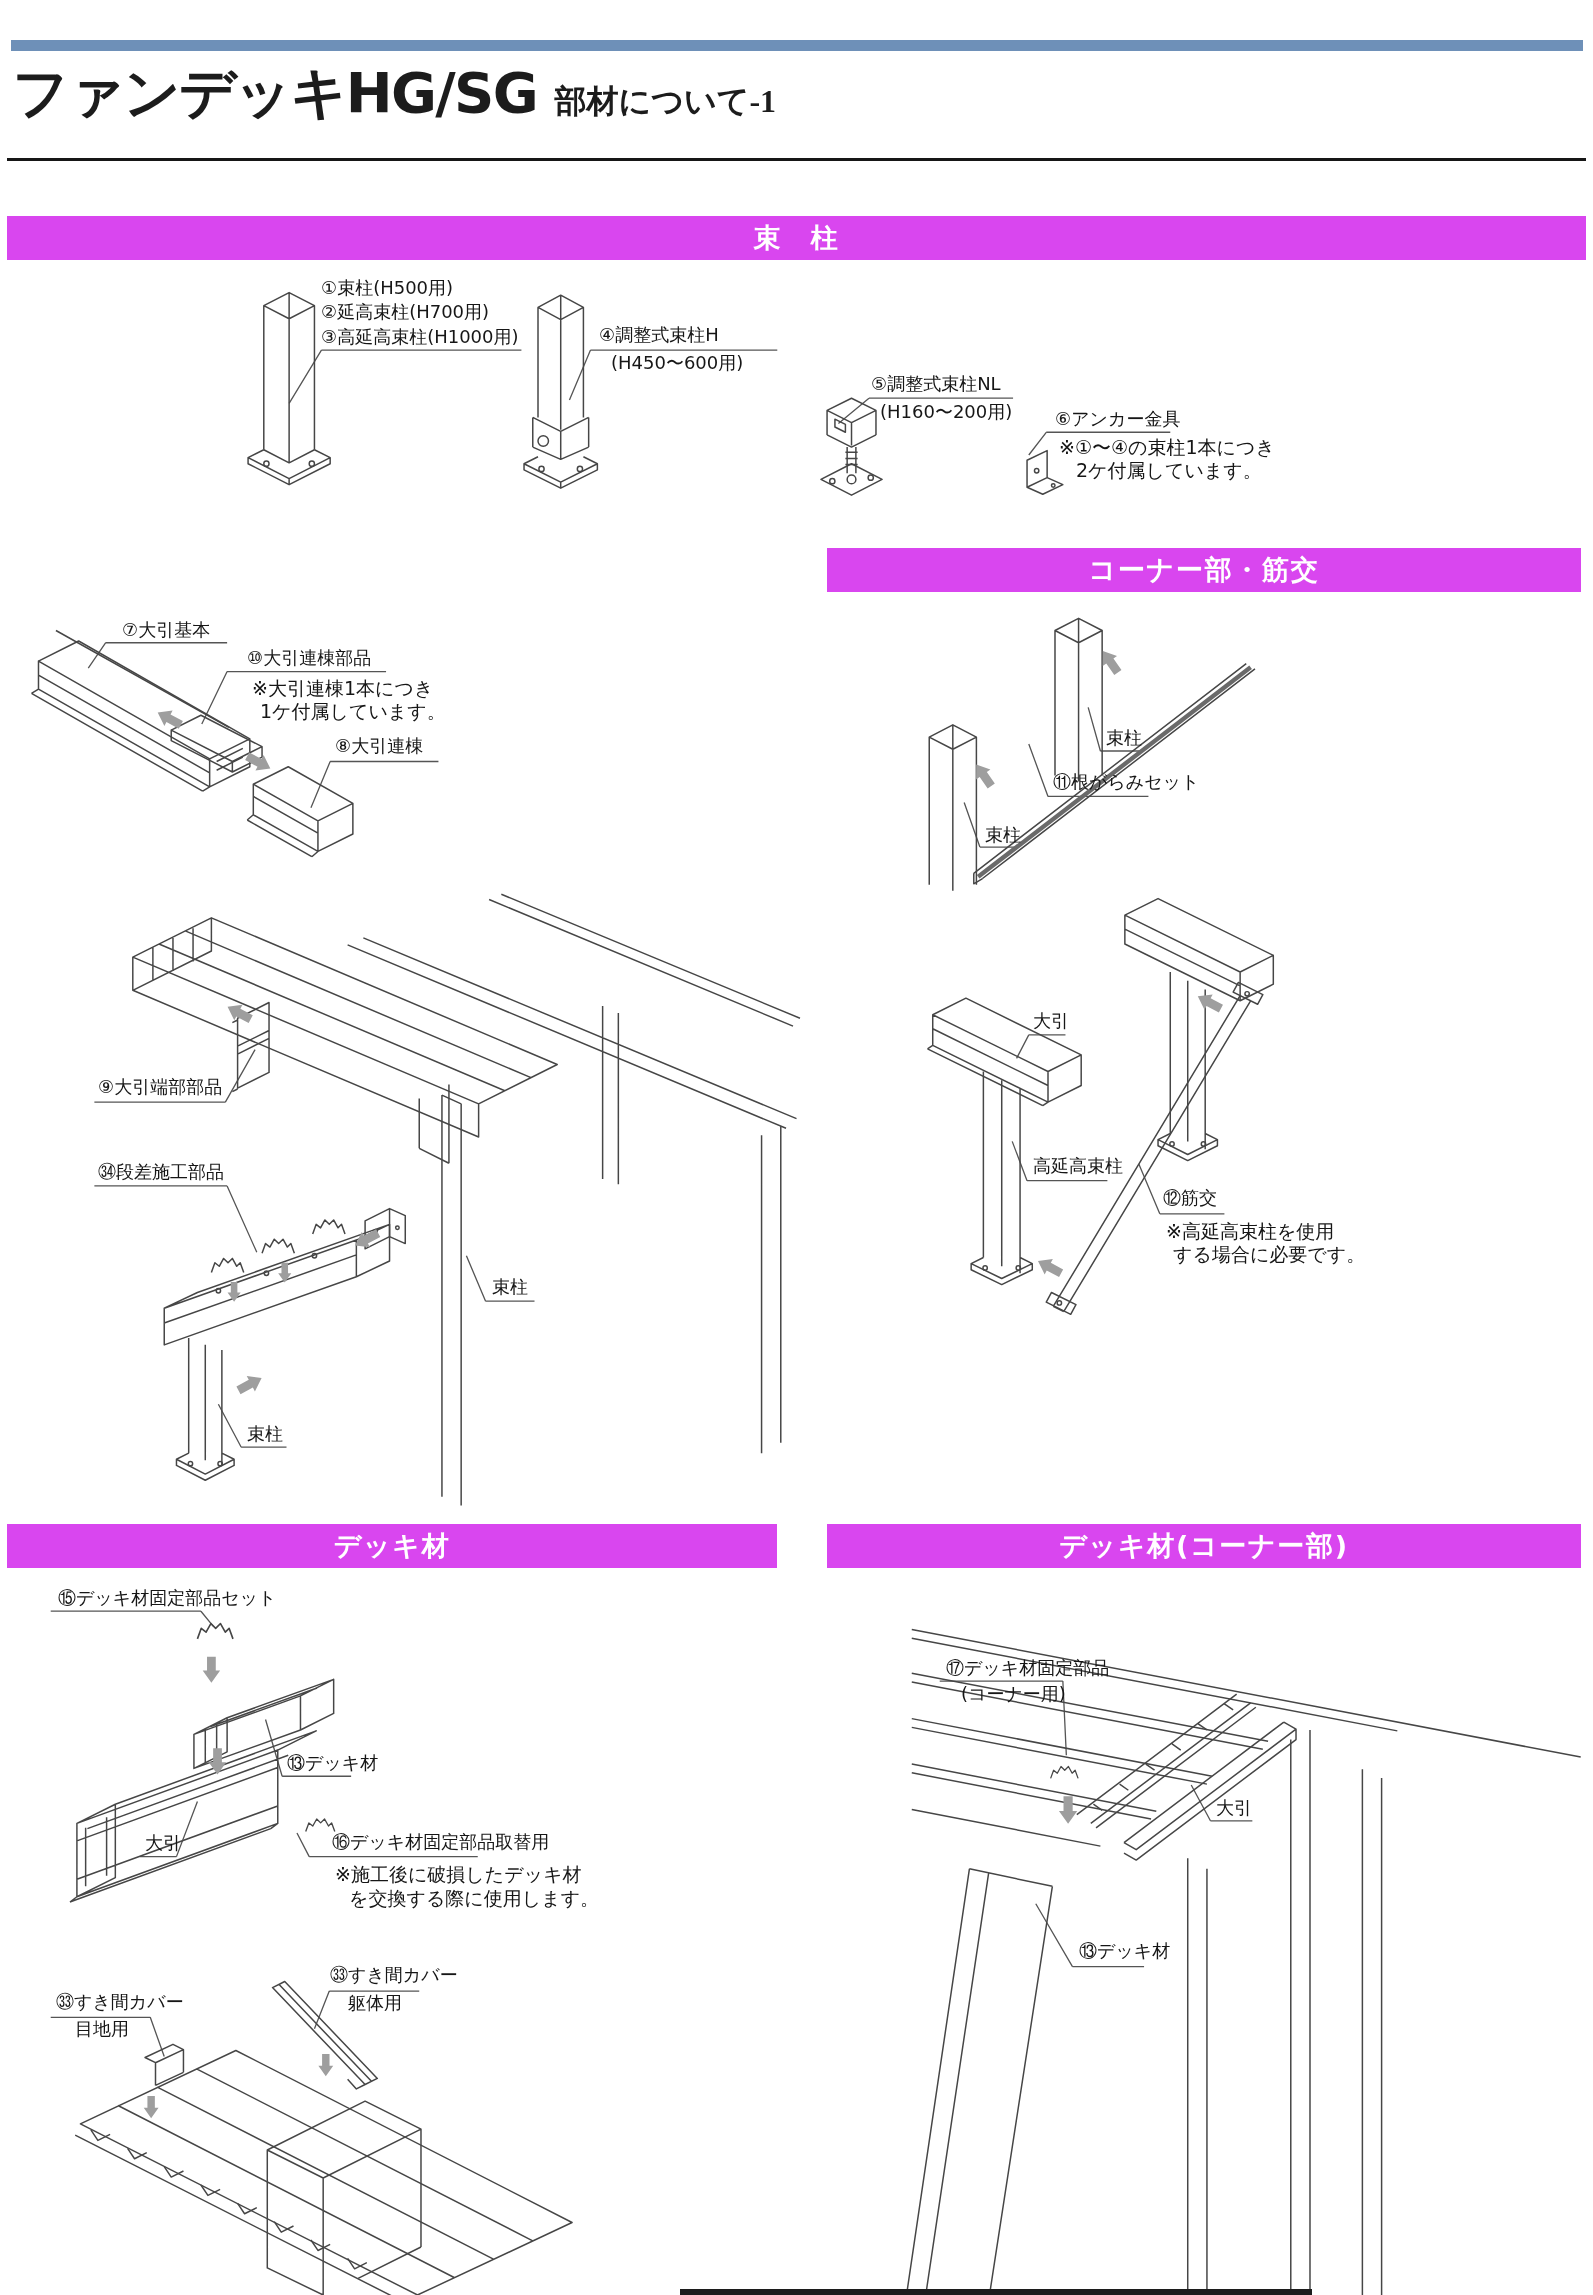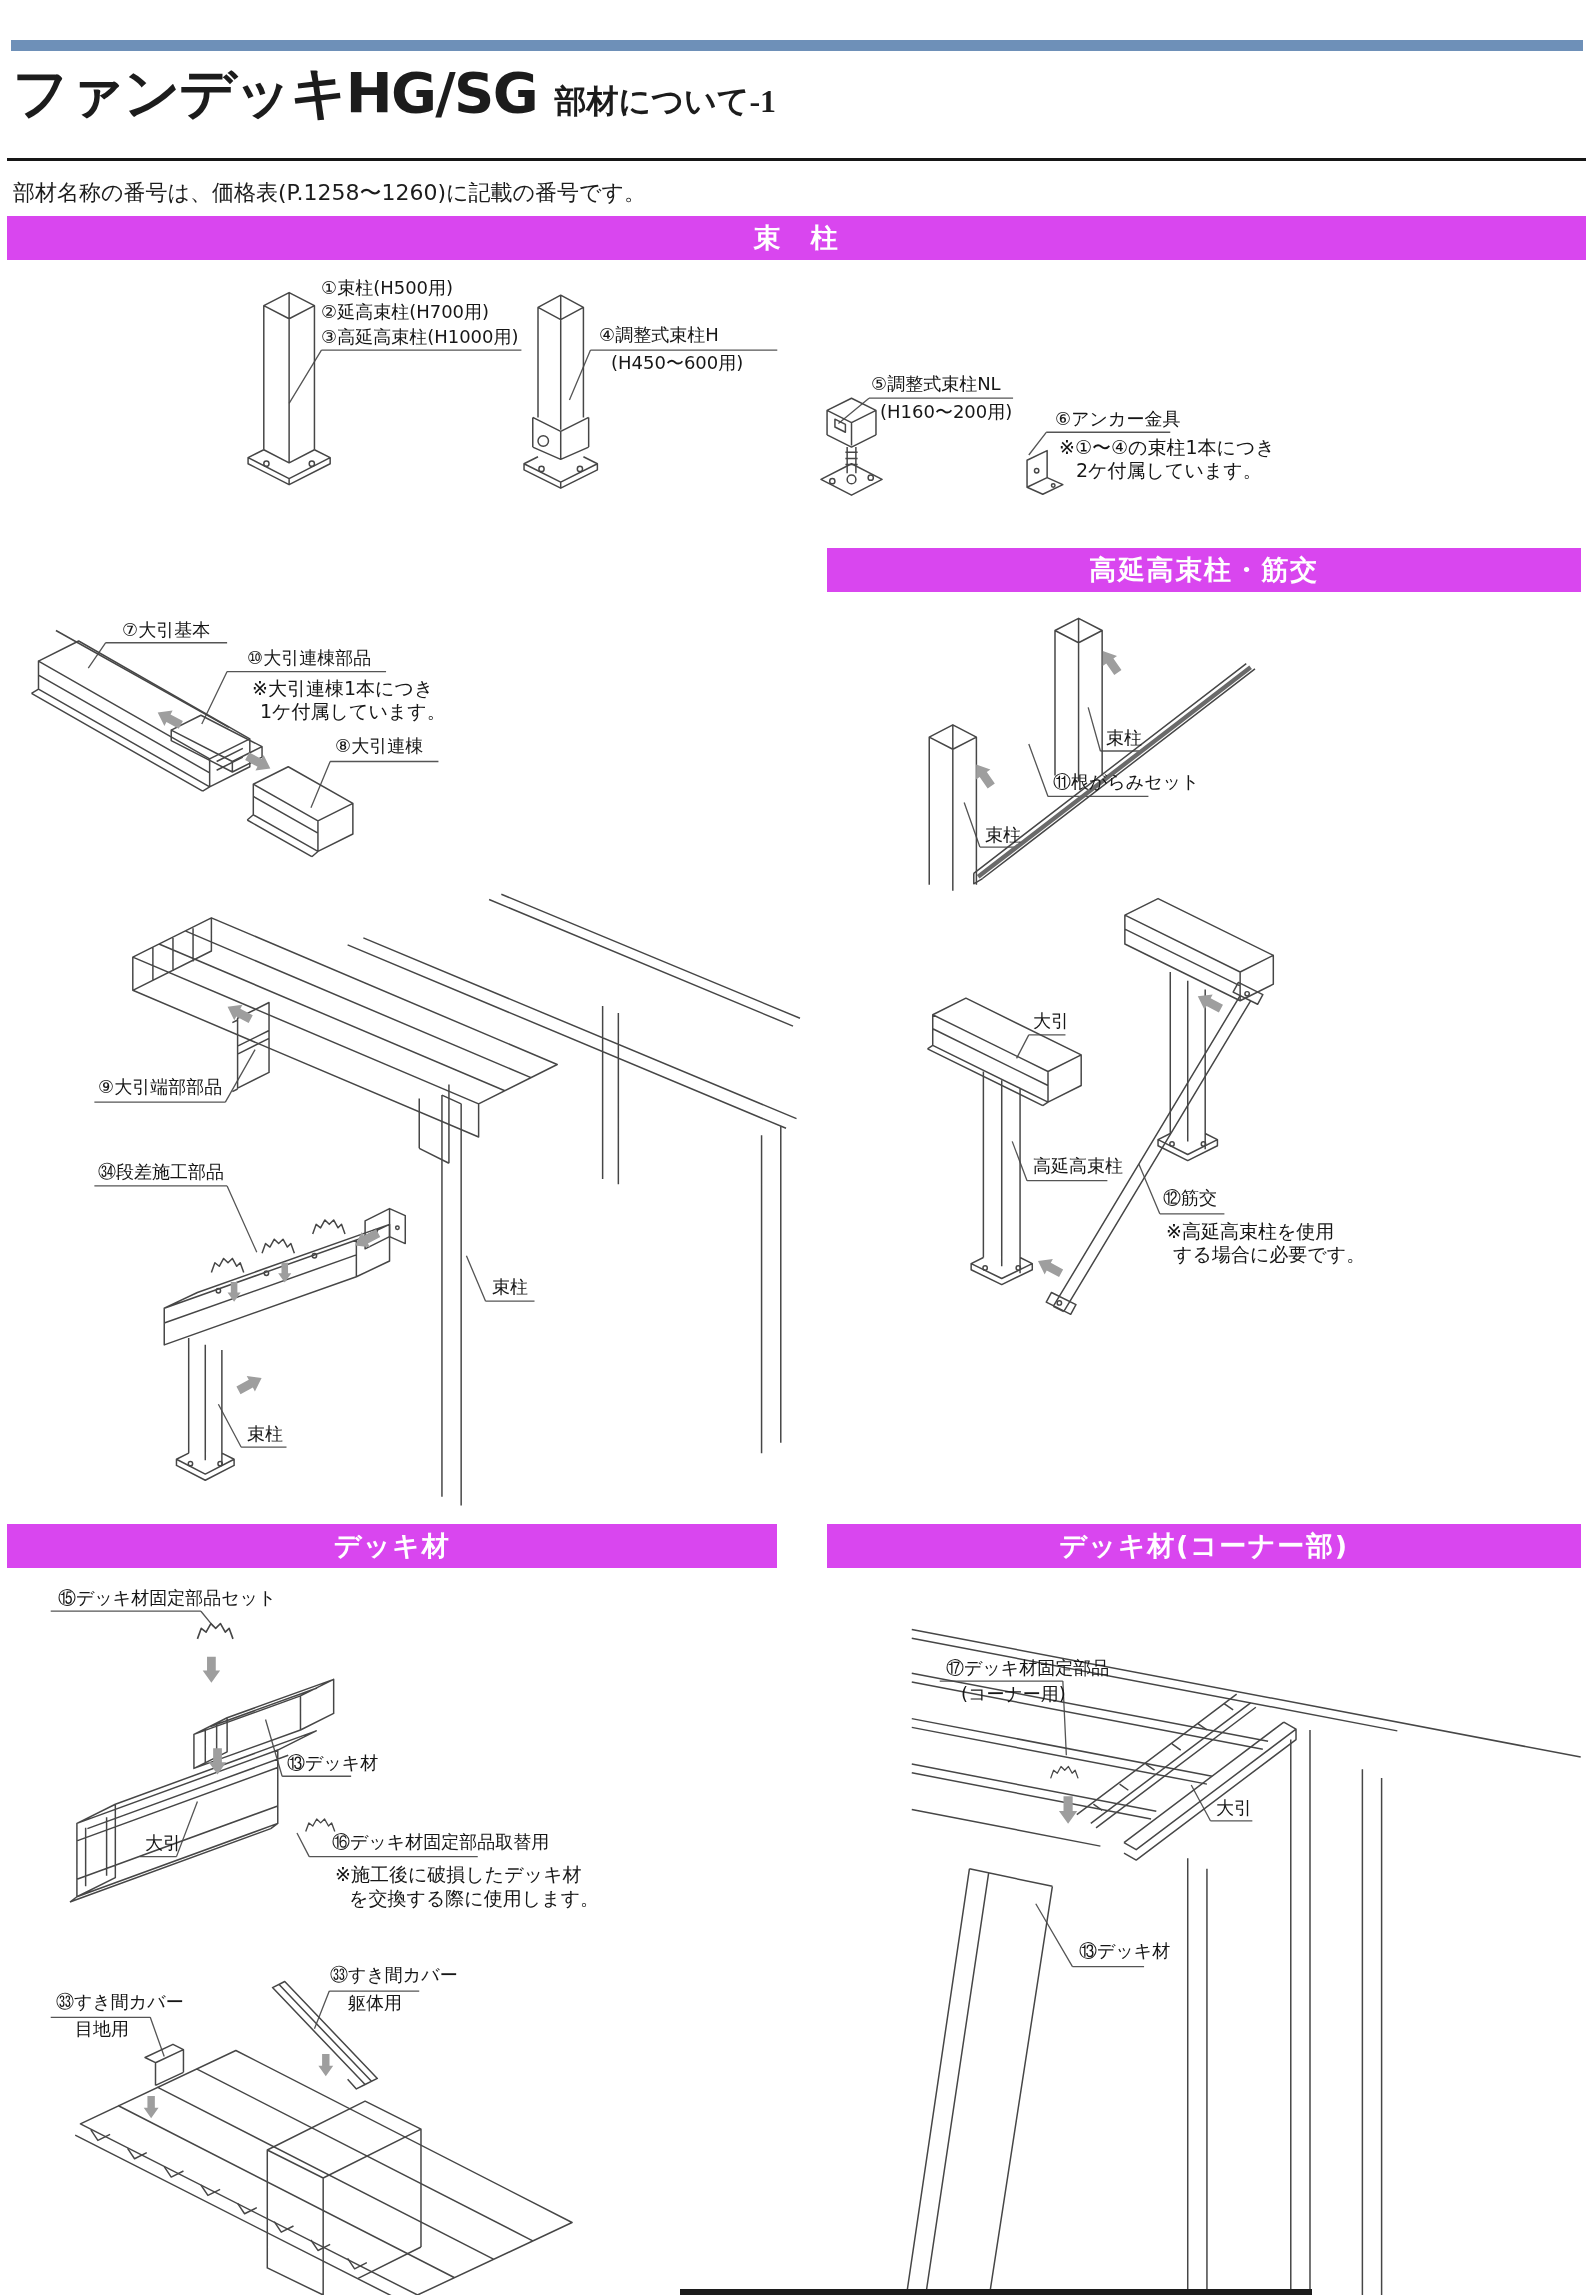--- a/index.html
+++ b/index.html
@@ -27,24 +27,23 @@
 <body>
 
 <div class="page">
 
   <div class="bluebar"></div>
   <div class="titlerow">
     <span class="title-main">ファンデッキHG/SG</span>
     <span class="title-sub">部材について-1</span>
   </div>
   <div class="rule"></div>
-  <div class="note">部材名称の番号は、価格表(P.1258〜1260)に記載の番号です。</div>
 
   <div class="secbar sb1">束　柱</div>
-  <div class="secbar sb3">高延高束柱・筋交</div>
+  <div class="secbar sb3">コーナー部・筋交</div>
   <div class="secbar sb4">デッキ材</div>
   <div class="secbar sb5">デッキ材(コーナー部)</div>
 
   <svg class="art" width="1593" height="2295" viewBox="0 0 1824 2628">
     <defs>
       <path id="arr" d="M0,-5 L16,-5 L16,-10 L30,0 L16,10 L16,5 L0,5 Z"></path>
       <path id="clipz" d="M0,17 L4,6 L9,10 L14,1 L19,6 L24,1 L29,10 L33,6 L37,17"></path>
     </defs>
 
     <g stroke="#555" stroke-width="1.5" fill="none">

